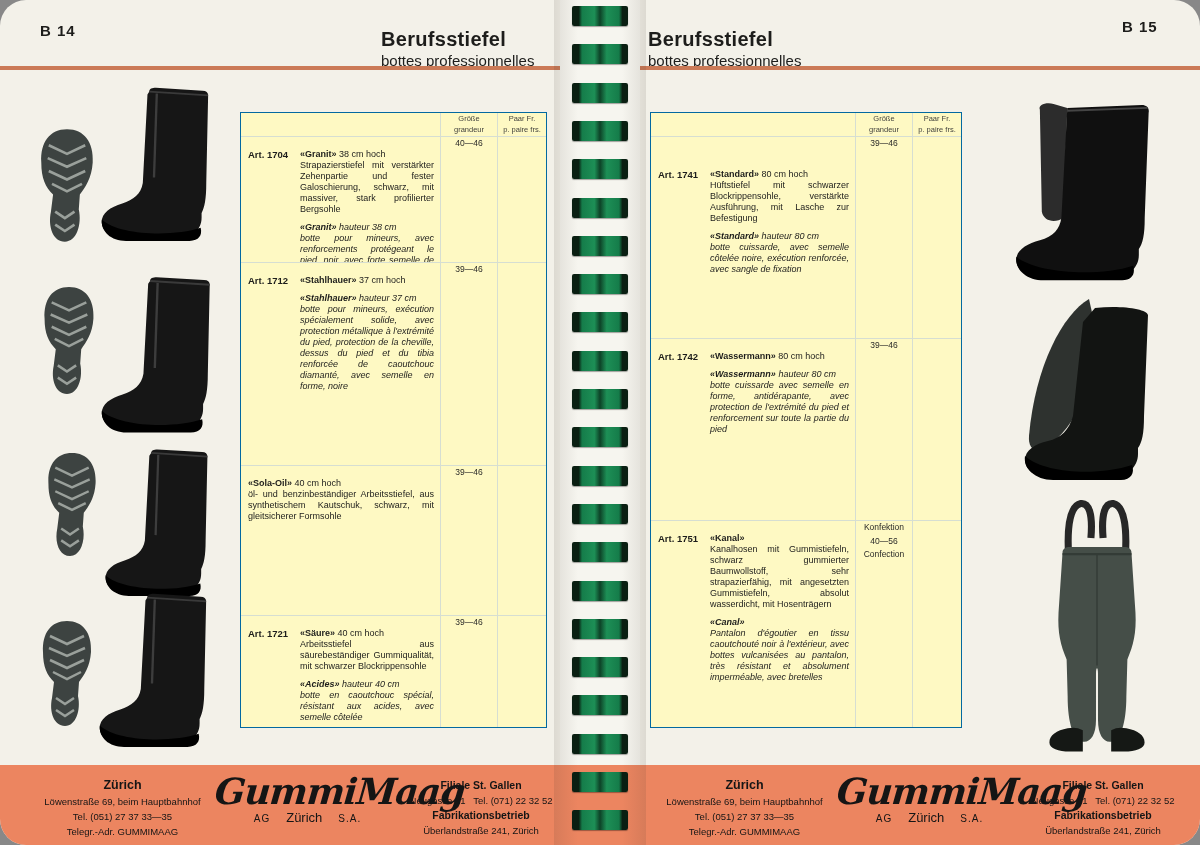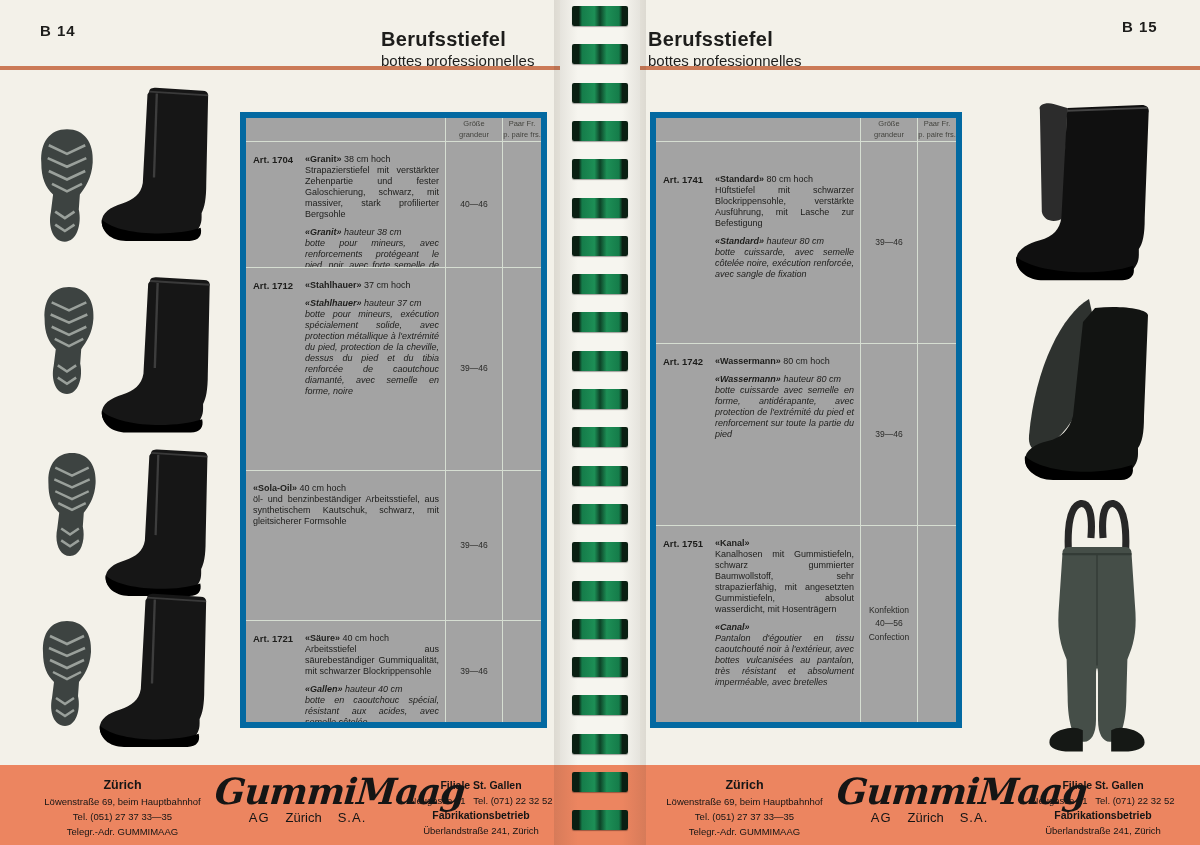--- a/index.html
+++ b/index.html
@@ -1,60 +1,60 @@
 <!DOCTYPE html>
 <html><head>
 <meta charset="utf-8">
 <style>
   html,body{margin:0;padding:0;background:#888;}
   .sheet{position:relative;width:1200px;height:845px;background:#f3f1e9;overflow:hidden;
-         font-family:"Liberation Sans",sans-serif;color:#1d1d1b;}
+         font-family:"Liberation Sans",sans-serif;color:#1d1d1b;border-radius:26px;}
   
   .pageno{position:absolute;font-size:15px;font-weight:bold;letter-spacing:1px;}
   .titles{position:absolute;margin-top:16px;}
   .t-de{font-size:20px;font-weight:bold;letter-spacing:.3px;}
   .t-fr{font-size:15px;margin-top:1px;}
   .rule{position:absolute;left:0;top:66px;width:1200px;height:4px;background:#cb7a57;}
   
-  .cat-table{position:absolute;display:grid;background:#a3a3a3;border:6px solid #0369a1;box-sizing:border-box;}
+  .cat-table{position:absolute;display:grid;background:#fef9c3;border:1px solid #0369a1;box-sizing:border-box;}
   #table-left{left:240px;top:112px;width:307px;height:616px;
       grid-template-columns:200px 57px 1fr;grid-template-rows:24px 126px 203px 150px 1fr;}
   #table-right{left:650px;top:112px;width:312px;height:616px;
       grid-template-columns:205px 57px 1fr;grid-template-rows:24px 202px 182px 1fr;}
   .c{border-right:1px solid #d6ded2;border-bottom:1px solid #d6ded2;box-sizing:border-box;overflow:hidden;}
   .lc{border-right:none;}
   .lr{border-bottom:none;}
   .head{display:flex;flex-direction:column;align-items:center;justify-content:center;
         font-size:7.5px;color:#44443f;line-height:1.35;text-align:center;}
   .desc{display:flex;padding:12px 6px 16px 7px;}
   .pad-lg{padding-top:32px;}
   .art{width:52px;flex:none;font-weight:bold;font-size:9.5px;}
   .txt{flex:1;font-size:9px;line-height:1.22;}
   .txt p{margin:0 0 7px 0;text-align:justify;}
   .nm{font-weight:bold;}
   .fr{font-style:italic;}
-  .size{display:flex;flex-direction:column;align-items:center;justify-content:center;
+  .size{display:flex;flex-direction:column;align-items:center;justify-content:flex-start;
         font-size:8.5px;text-align:center;line-height:1.6;color:#2a2a28;}
   
   .spinecol{position:absolute;left:560px;top:0;width:80px;height:765px;background:#f6f5ef;z-index:3;}
   .spineshadow{position:absolute;left:554px;top:0;width:92px;height:845px;z-index:4;
       background:linear-gradient(90deg,rgba(60,50,40,.12),rgba(255,255,255,0) 26%,rgba(255,255,255,0) 74%,rgba(60,50,40,.12));}
   .binding{position:absolute;left:572px;top:0;width:56px;height:845px;z-index:6;}
   .tooth{position:absolute;left:0;width:56px;height:20px;border-radius:2px;box-shadow:0 1px 1px rgba(0,0,0,.35);
       background:linear-gradient(90deg,#0a1f12 0%,#0a1f12 12%,#157c4a 18%,#1d8f56 40%,#0d4227 50%,#1d8f56 62%,#157c4a 84%,#0a1f12 90%,#0a1f12 100%);}
   
   .footer{position:absolute;left:0;top:765px;width:1200px;height:80px;background:#ec8560;z-index:1;}
   .f-block{position:absolute;top:770px;display:flex;z-index:2;color:#151515;}
   .f-addr{width:185px;text-align:center;font-size:9.5px;line-height:1.55;padding-top:6px;}
   .f-city{font-size:12.5px;font-weight:bold;}
   .f-logo{width:185px;text-align:center;}
   .logo-script{font-family:"DejaVu Serif",serif;font-style:italic;font-weight:bold;font-size:36px;
       line-height:1.2;transform:skewX(-5deg);letter-spacing:-1px;}
   .logo-sub{display:flex;justify-content:center;align-items:baseline;gap:16px;margin-top:-3px;}
-  .logo-ag{font-size:13px;letter-spacing:1px;text-align:center;}
+  .logo-ag{font-size:10px;letter-spacing:1px;text-align:center;}
   .logo-city{font-size:13px;}
   .f-branch{width:162px;text-align:center;font-size:9.5px;line-height:1.5;padding-top:8px;}
   .f-bold{font-weight:bold;font-size:10.5px;}
   .pre{white-space:pre;}
   .photo{position:absolute;z-index:2;}
 </style>
 </head>
 <body>
 
 <svg width="0" height="0" style="position:absolute">
@@ -190,21 +190,21 @@
     </div>
     <div class="c size">
         <span>39—46</span>
       </div>
     <div class="c lc"></div>
 
     <div class="c lr desc">
       <div class="art">Art. 1721</div>
       <div class="txt">
         <p class="de"><span class="nm">«Säure»</span> <span>40 cm hoch</span><br><span>Arbeitsstiefel aus säurebeständiger Gummiqualität, mit schwarzer Blockrippensohle</span></p>
-        <p class="fr"><span class="nm">«Gallen»</span> <span>hauteur 40 cm</span><br><span>botte en caoutchouc spécial, résistant aux acides, avec semelle côtelée</span></p>
+        <p class="fr"><span class="nm">«Acides»</span> <span>hauteur 40 cm</span><br><span>botte en caoutchouc spécial, résistant aux acides, avec semelle côtelée</span></p>
       </div>
     </div>
     <div class="c lr size">
         <span>39—46</span>
       </div>
     <div class="c lc lr"></div>
   </div>
 
   <div class="cat-table" id="table-right">
     <div class="c"></div>

